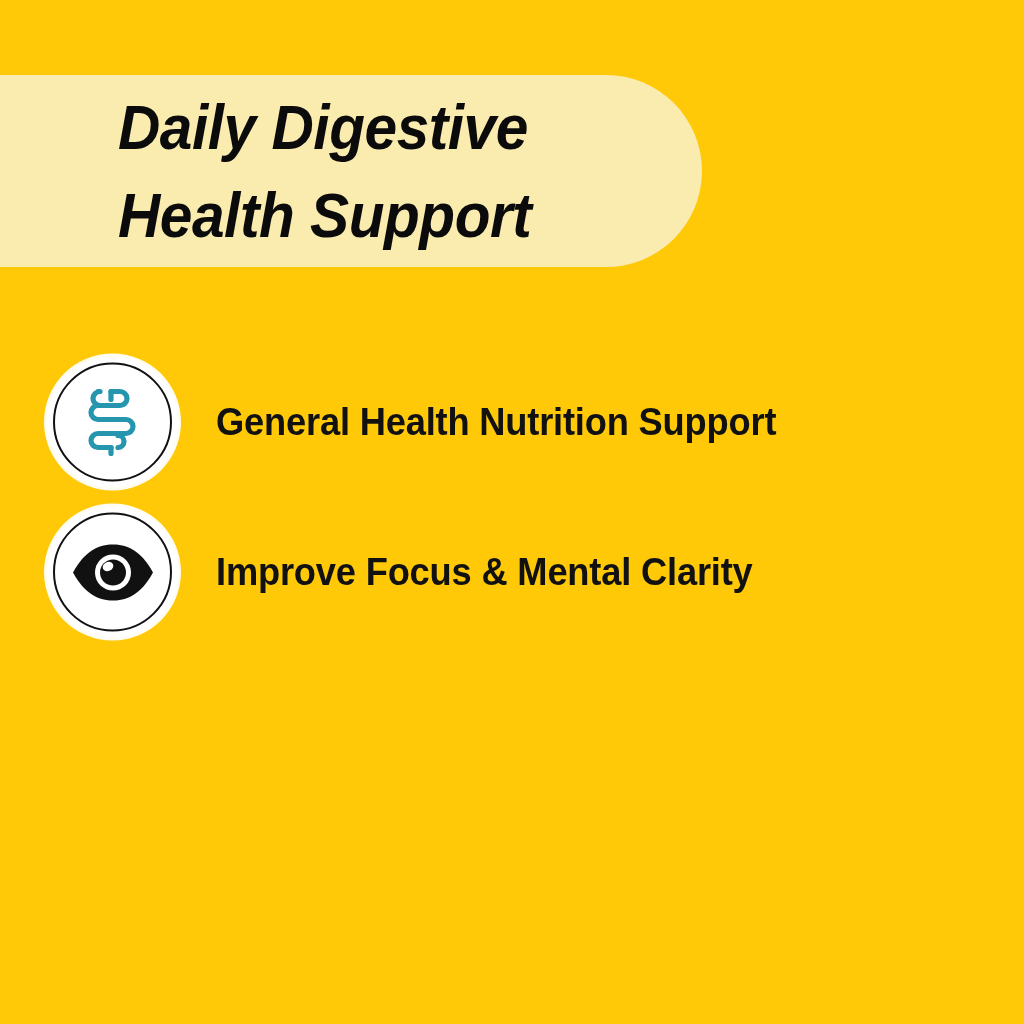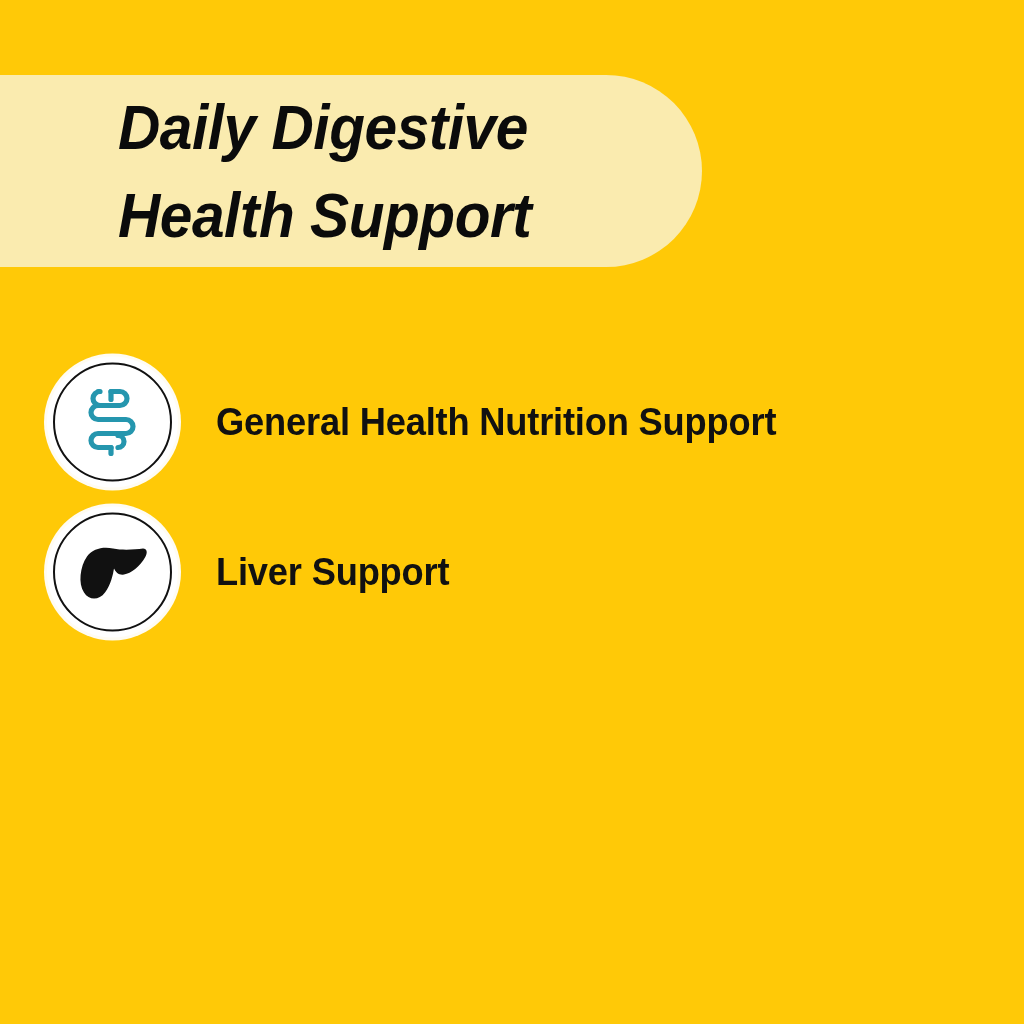--- a/index.html
+++ b/index.html
@@ -136,27 +136,27 @@
             <path d="M29 25 a7 7 0 0 1 0 -14 h-2"></path>
             <path d="M40 67 v6"></path>
             <path d="M47 67 a6 6 0 0 0 0 -12"></path>
           </g>
         </svg>
       </div>
       <div class="feature-label">General Health Nutrition Support</div>
     </div>
 
 
-
     <div class="feature-row">
       <div class="icon-badge">
         <svg width="92" height="92" viewBox="0 0 92 92">
-          <path d="M20 30 C26 22 36 20 46 22 C56 24 68 23 76 22 C80 22 81 26 78 31
-                   C73 40 64 47 57 48 C52 49 49 46 47 42 C46 48 44 58 38 66
-                   C32 74 22 74 17 66 C11 57 13 40 20 30 Z" fill="#111111"></path>
-          <path d="M47 42 C49 47 52 49 57 48 C56 52 52 56 47 57 C46 52 46 46 47 42 Z" fill="#ffffff" opacity="0.16"></path>
+          <path d="M6 46 C18 24 32 18 46 18 C60 18 74 24 86 46 C74 68 60 74 46 74 C32 74 18 68 6 46 Z" fill="#111111"></path>
+          <circle cx="46" cy="46" r="18" fill="#ffffff"></circle>
+          <circle cx="46" cy="46" r="13" fill="#111111"></circle>
+          <ellipse cx="41" cy="40" rx="5.5" ry="4.5" fill="#ffffff" transform="rotate(-25 41 40)"></ellipse>
         </svg>
       </div>
-      <div class="feature-label">Liver Support</div>
+      <div class="feature-label">Improve Focus &amp; Mental Clarity</div>
     </div>
+
 
   </div>
 </div>
 
 </body></html>

